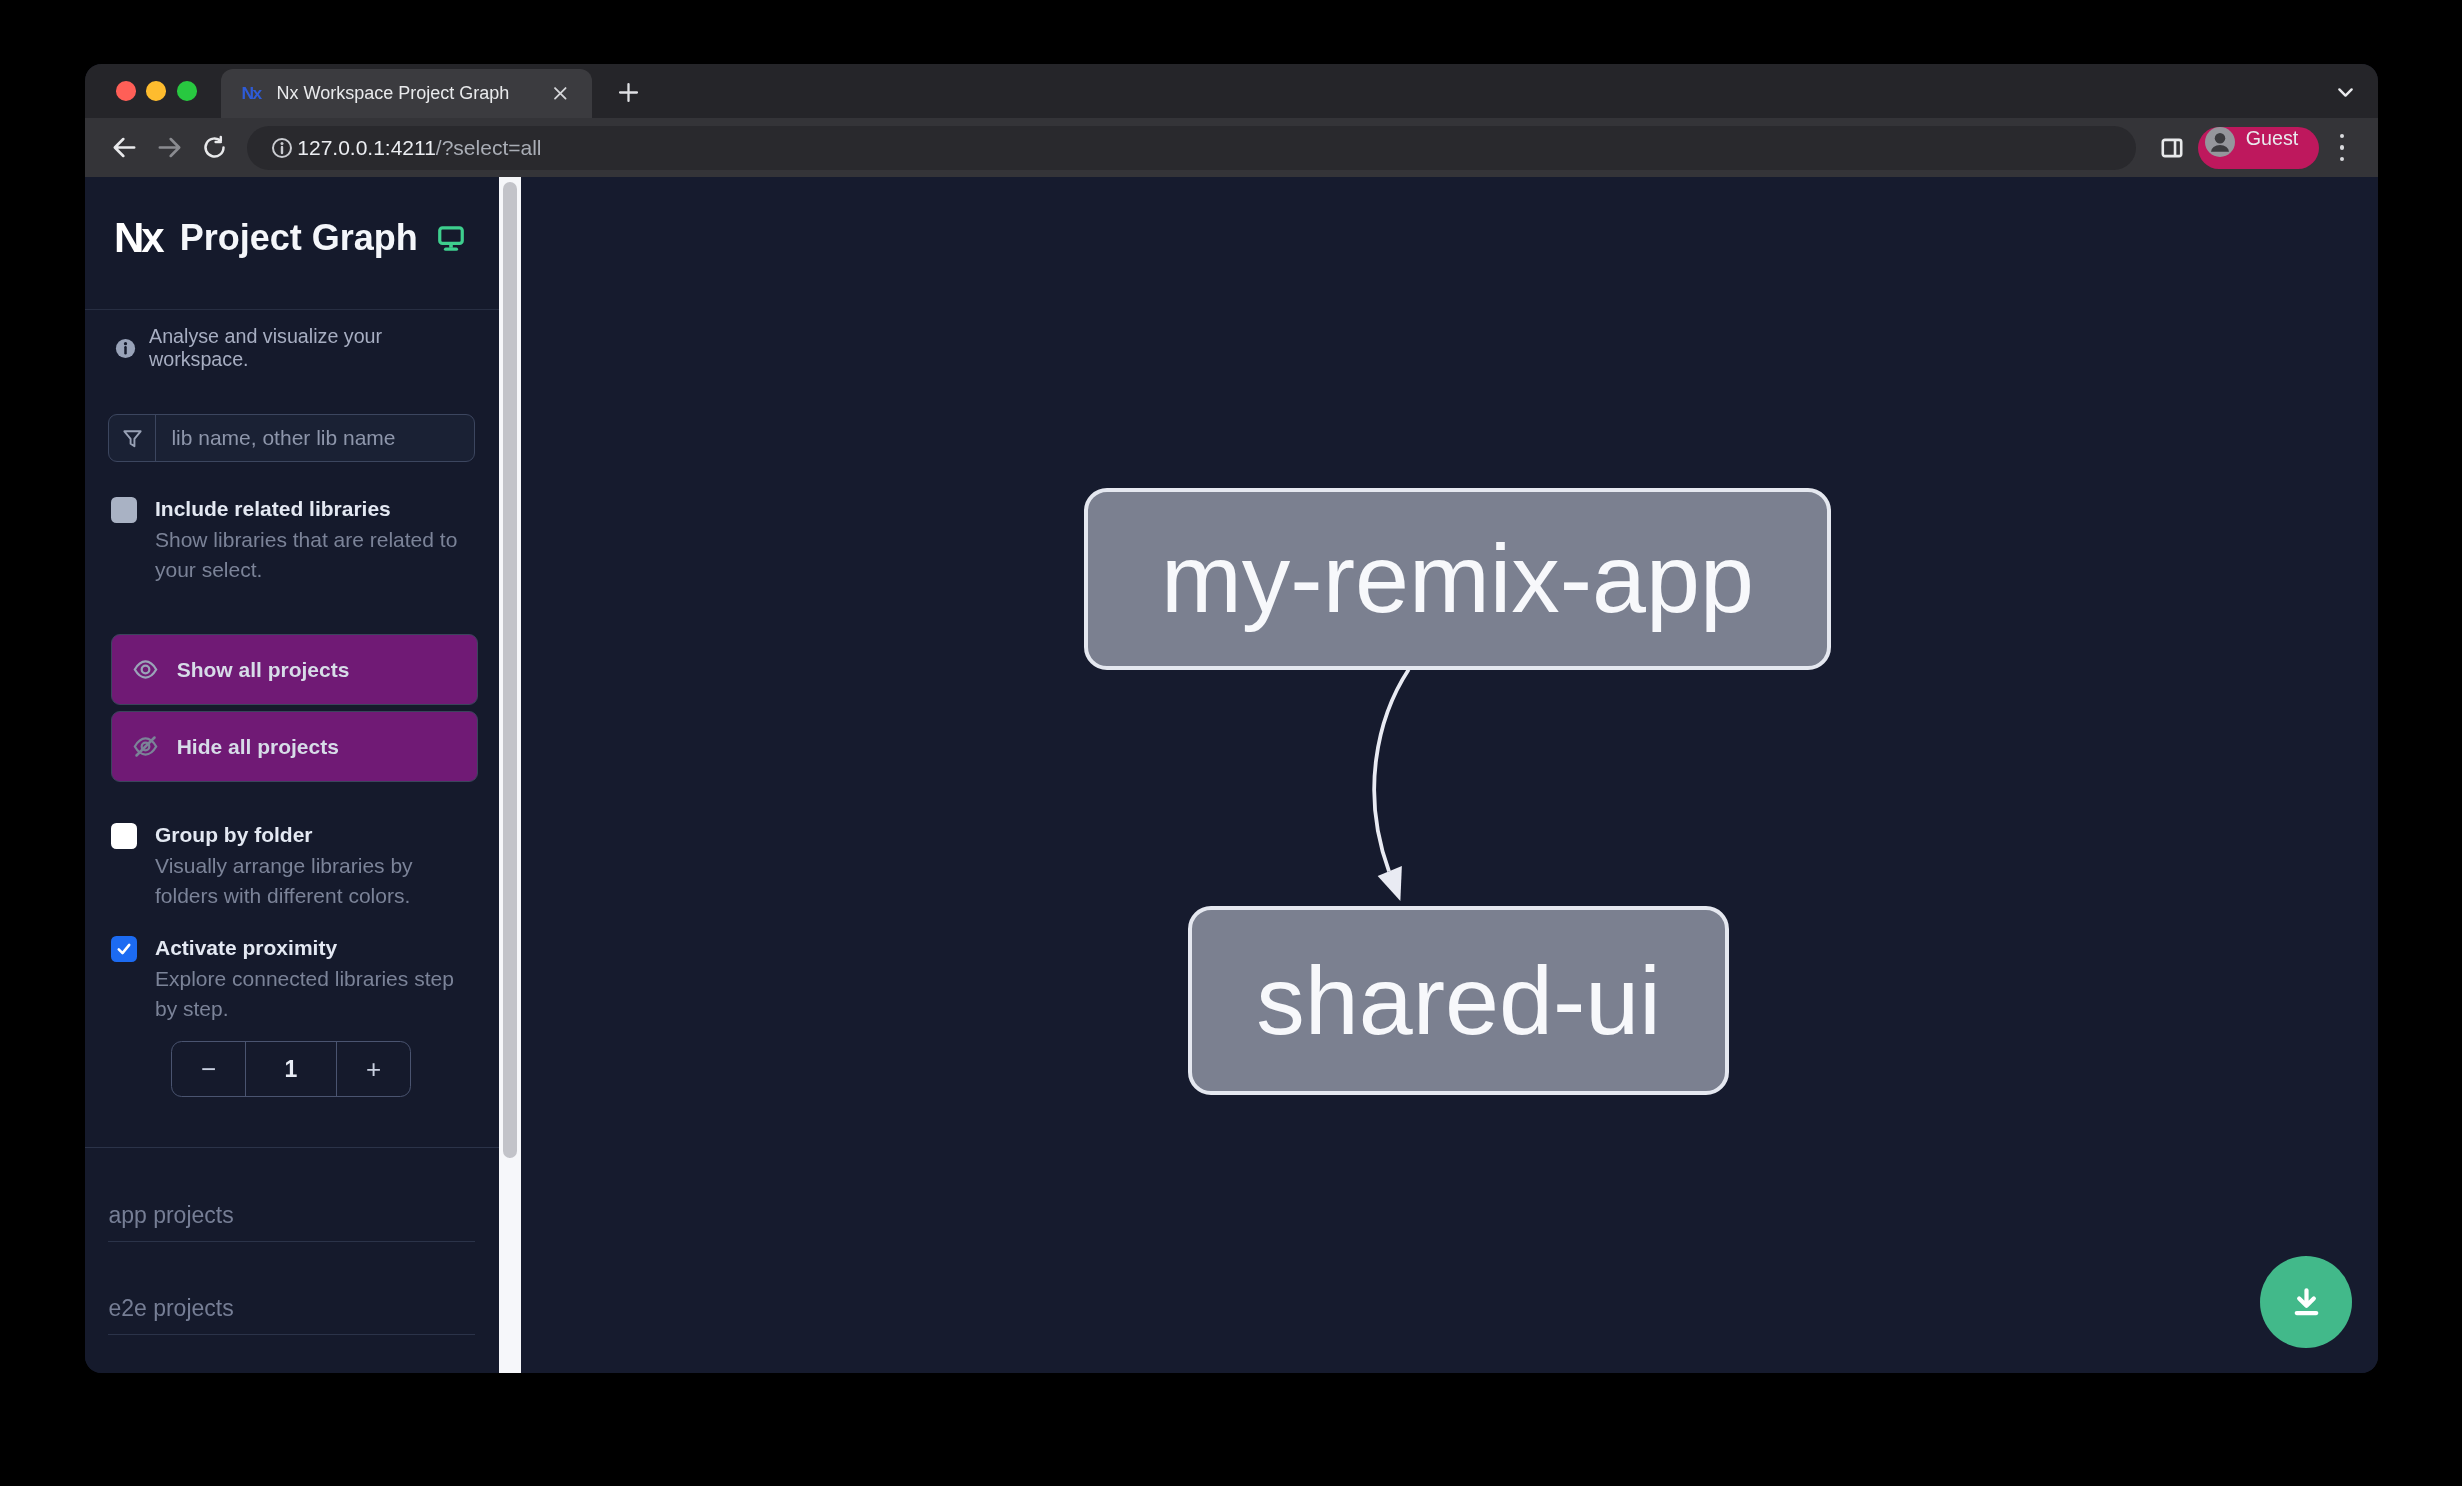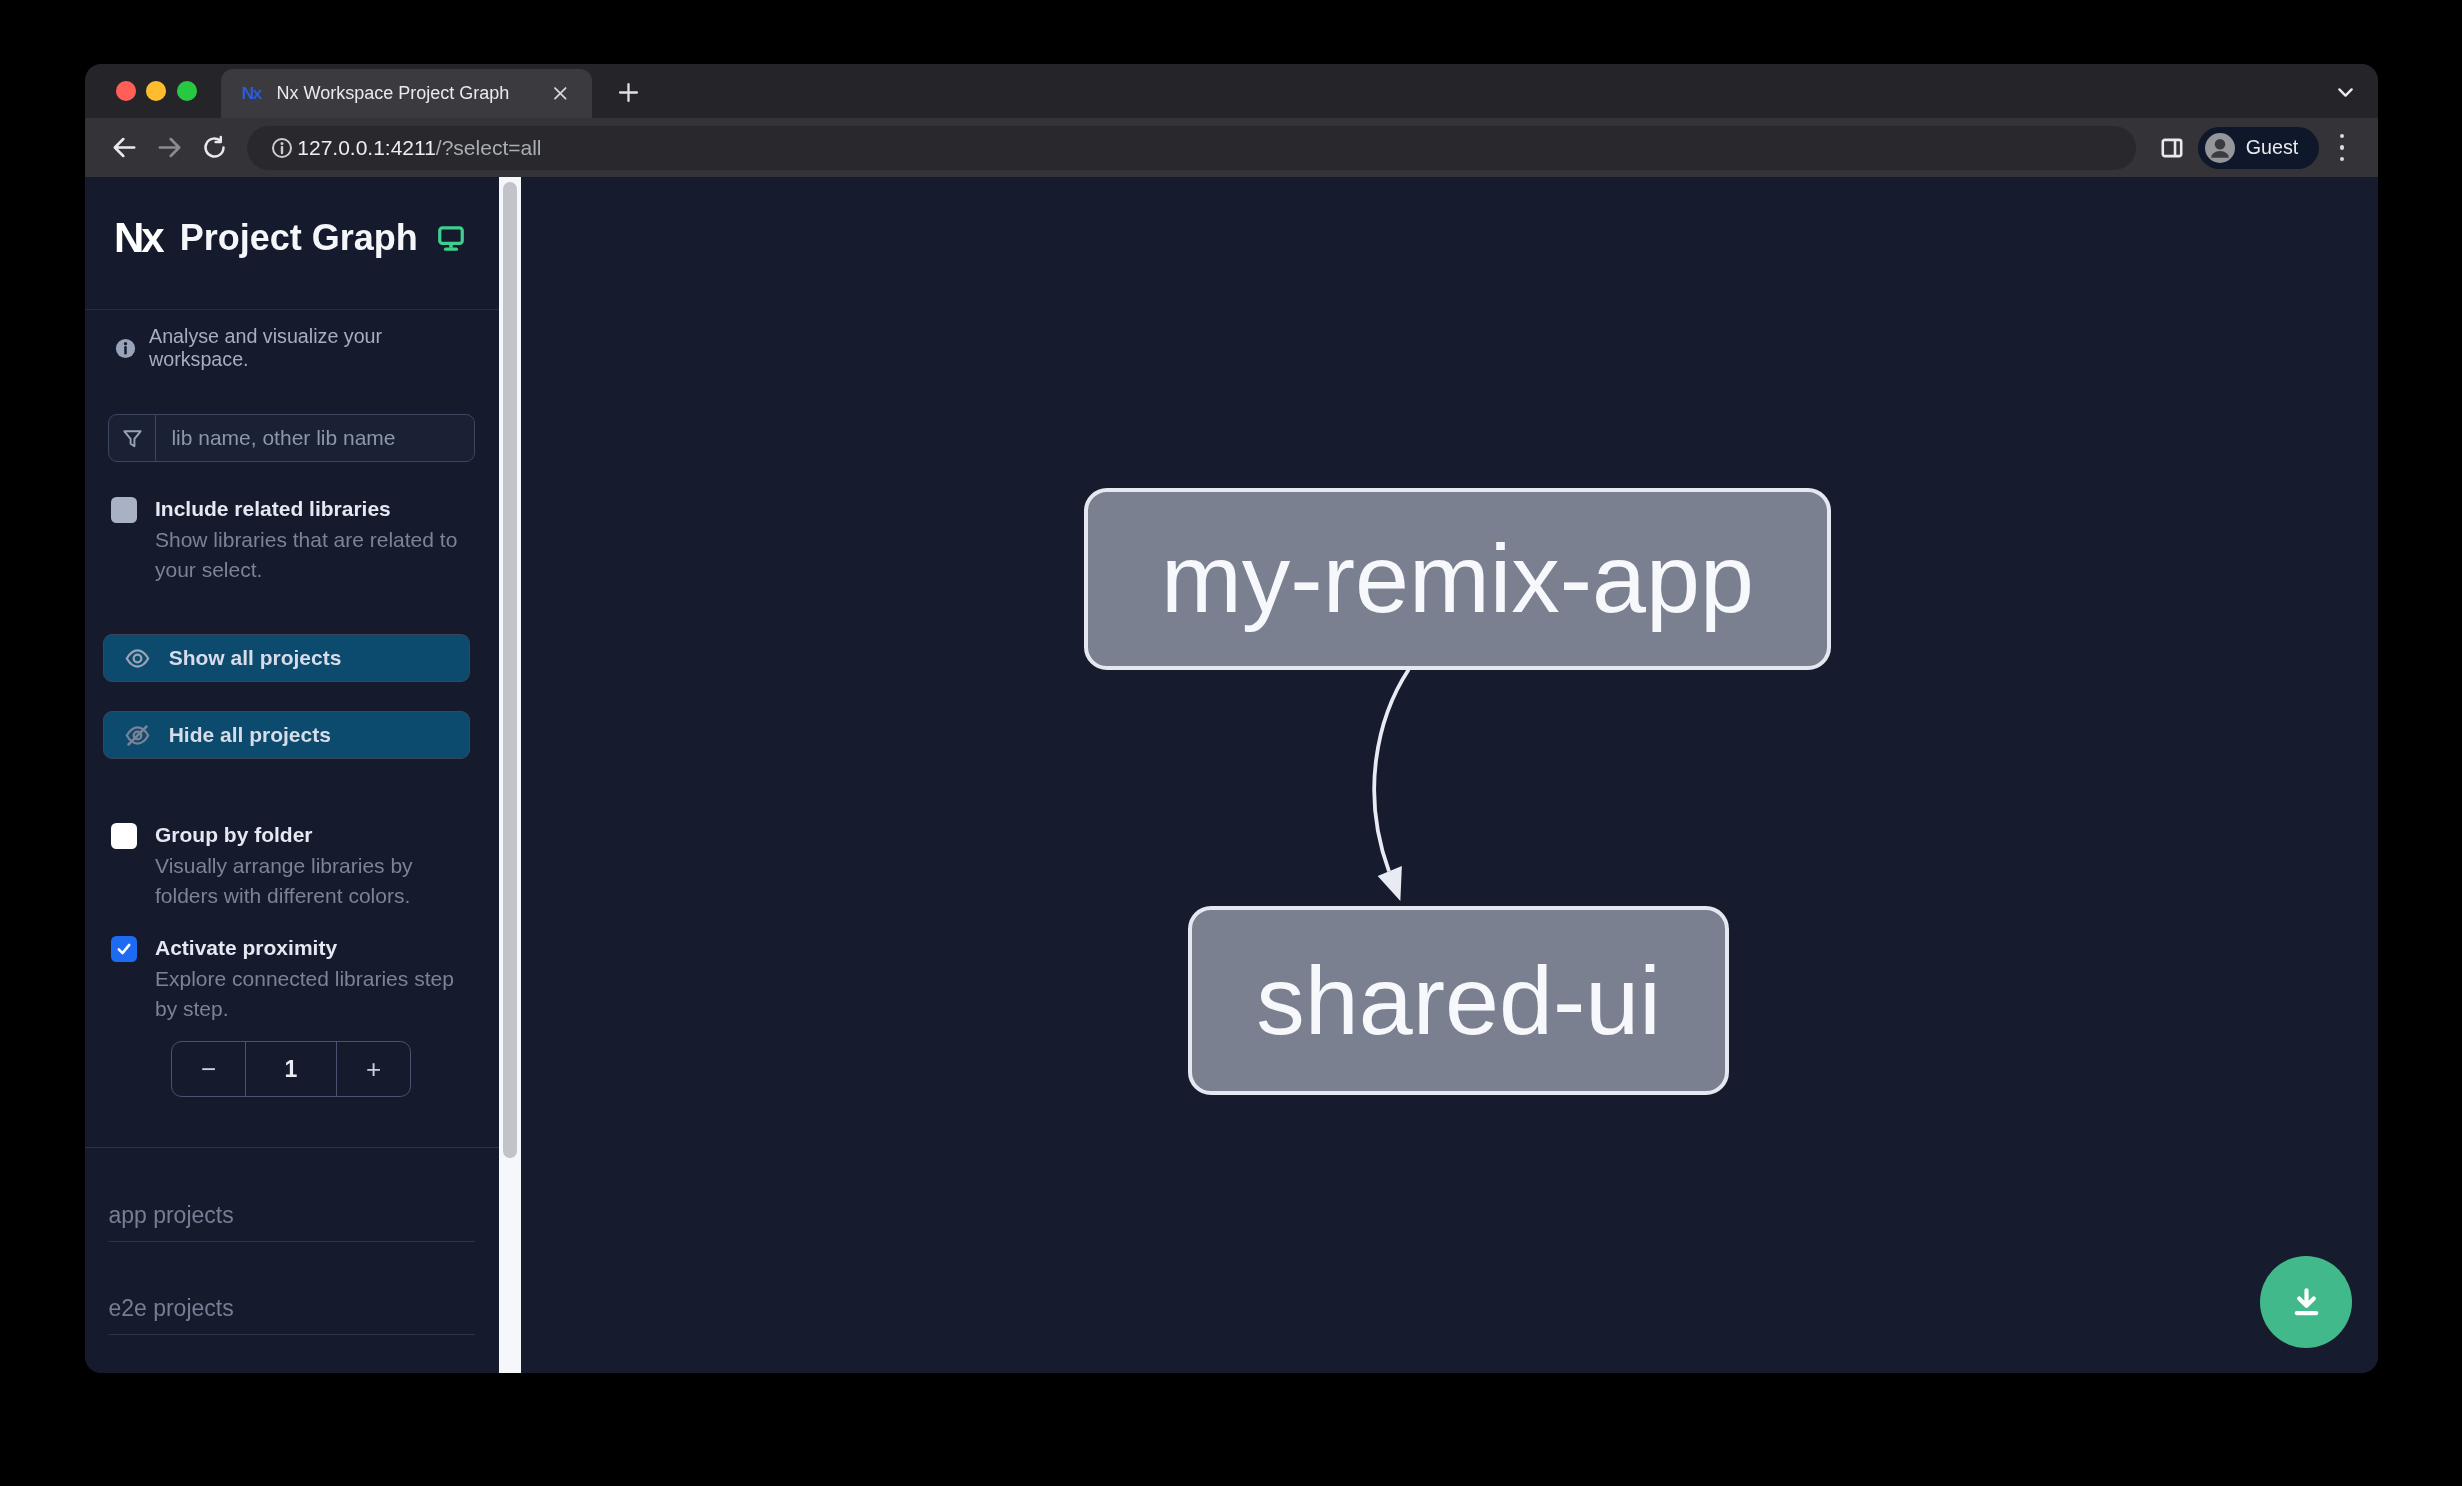--- a/index.html
+++ b/index.html
@@ -25,21 +25,21 @@
   .strip-chevron{position:absolute;right:19.7px;top:15px;width:26px;height:26px;display:flex;align-items:center;justify-content:center;}
 
   
   .toolbar{position:relative;height:59px;background:#343438;flex:none;display:flex;align-items:center;padding:0 19.7px;gap:6px;}
   .nav-ic{width:39px;height:39px;display:flex;align-items:center;justify-content:center;flex:none;border-radius:50%;}
   .urlpill{flex:1;height:44px;margin:0 10.6px 0 7.6px;background:#29292d;border-radius:22px;
     display:flex;align-items:center;padding:0 23px;gap:3px;min-width:0;}
   .url-text{font-size:21px;white-space:nowrap;}
   .url-host{color:#eceef2;}
   .url-path{color:#a9adb5;}
-  .guest{height:42px;background:#0f172a;border-radius:21px;display:flex;align-items:center;
+  .guest{height:42px;background:#be185d;border-radius:21px;display:flex;
     padding:0 21px 0 7.6px;gap:10.6px;flex:none;}
   .guest-avatar{width:30px;height:30px;border-radius:50%;background:#95969c;display:flex;align-items:center;justify-content:center;}
   .guest-label{font-size:19.7px;color:#e9eaee;}
   .dots{width:33px;height:39px;display:flex;flex-direction:column;align-items:center;justify-content:center;gap:6.8px;flex:none;}
   .dot{width:4.5px;height:4.5px;border-radius:50%;background:#d9dadd;}
 
   
   .content{flex:1;display:flex;min-height:0;}
   .sidebar{position:relative;width:414px;flex:none;background:#151a2c;}
   .scrollbar{position:relative;width:22px;flex:none;background:#f6f7fa;}
@@ -62,22 +62,22 @@
   .filter input::placeholder{color:#8e96ab;}
 
   .check-row{position:absolute;left:26px;right:19.7px;display:flex;gap:18px;align-items:flex-start;}
   .checkbox{width:26px;height:26px;border-radius:5.3px;flex:none;margin-top:1.5px;display:flex;align-items:center;justify-content:center;}
   .cb-muted{background:#a9b2c4;}
   .cb-white{background:#ffffff;}
   .cb-checked{background:#1c6bf2;}
   .check-label{font-size:21px;font-weight:600;color:#e3e8f2;line-height:27px;}
   .check-desc{font-size:21px;color:#7b8398;line-height:29.5px;margin-top:3px;max-width:325px;}
 
-  .side-btn{position:absolute;left:18px;width:367px;height:48px;border:1.5px solid #3b445c;border-radius:9px;
-    background:#0c4a6e;display:flex;align-items:center;gap:18px;padding:0 19.7px;}
+  .side-btn{position:absolute;left:26px;width:367px;height:71px;border:1.5px solid #3b445c;border-radius:9px;
+    background:#701a75;display:flex;align-items:center;gap:18px;padding:0 19.7px;}
   .side-btn-label{font-size:21px;font-weight:600;color:#d7dce8;}
 
   .stepper{position:absolute;top:864px;left:86px;width:240px;height:56px;border:1.5px solid #4a5470;
     border-radius:10.6px;display:flex;overflow:hidden;}
   .step-cell{display:flex;align-items:center;justify-content:center;font-size:26px;color:#c9d0e0;}
   .step-minus{flex:0 0 73px;}
   .step-value{flex:1;border-left:0.8px solid #4a5470;border-right:0.8px solid #4a5470;
     font-size:23px;font-weight:600;color:#e8ecf5;}
   .step-plus{flex:0 0 73px;}
 

